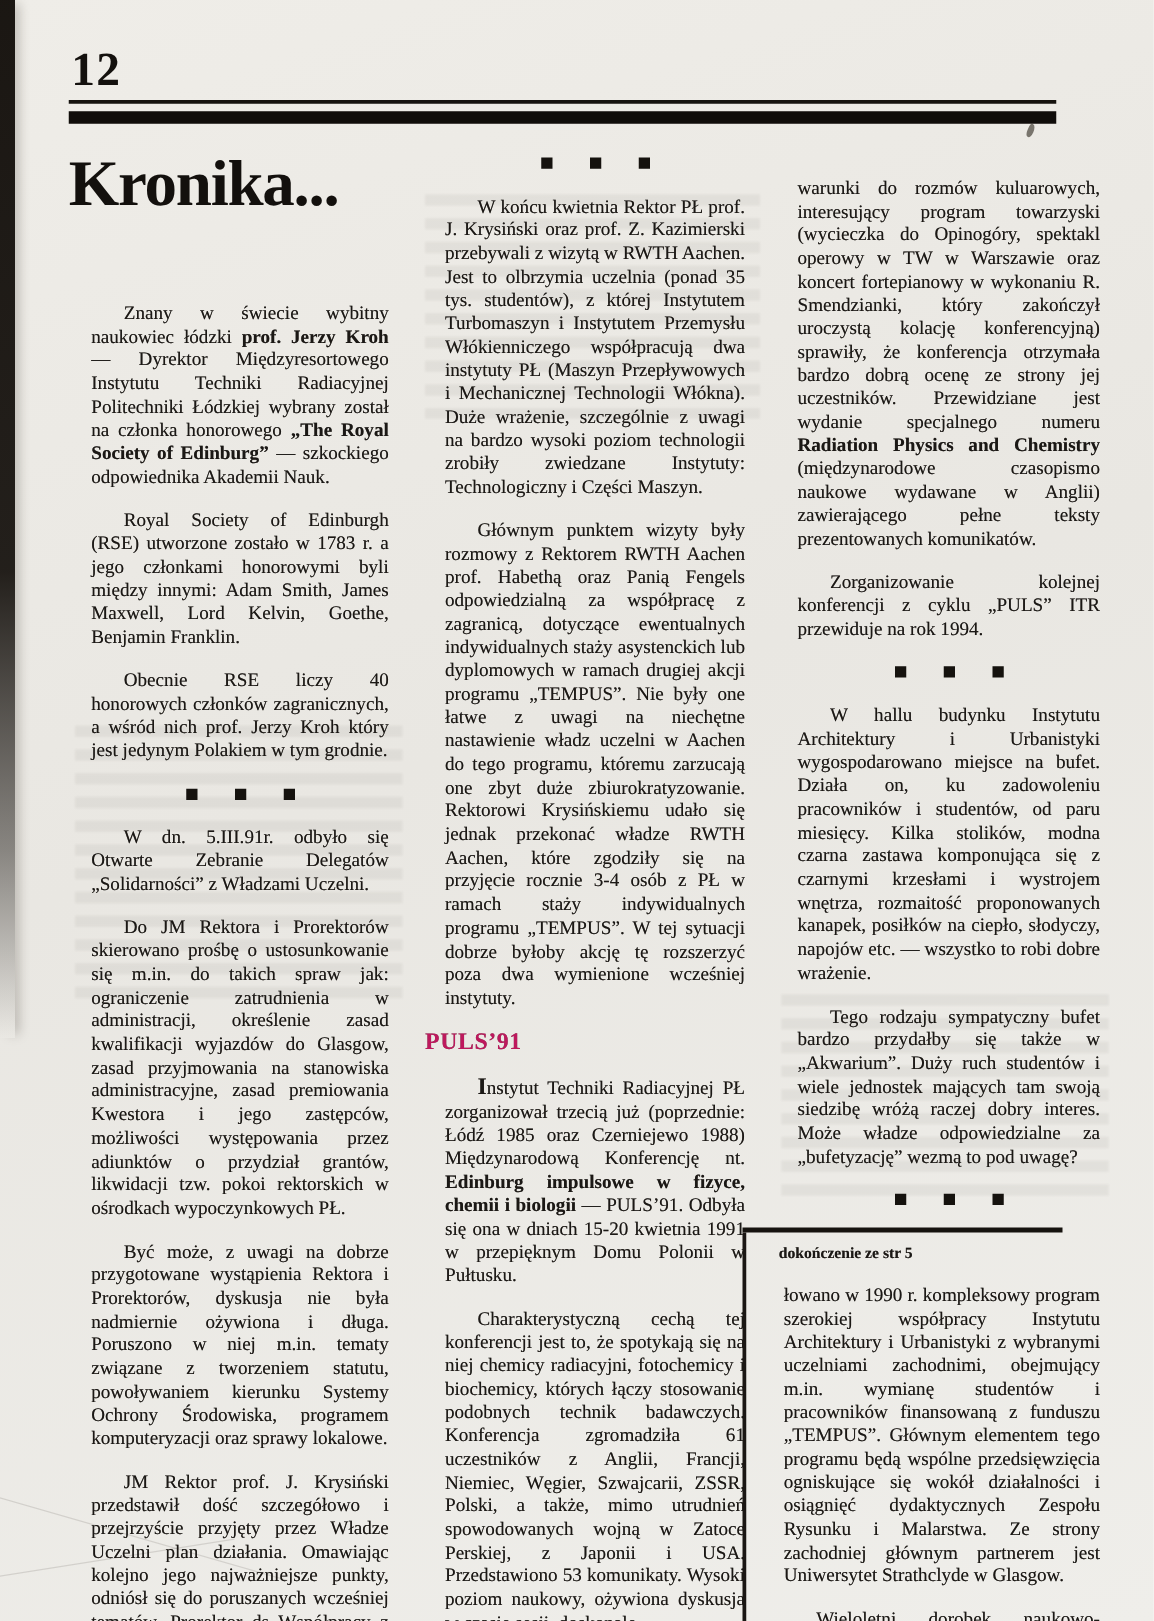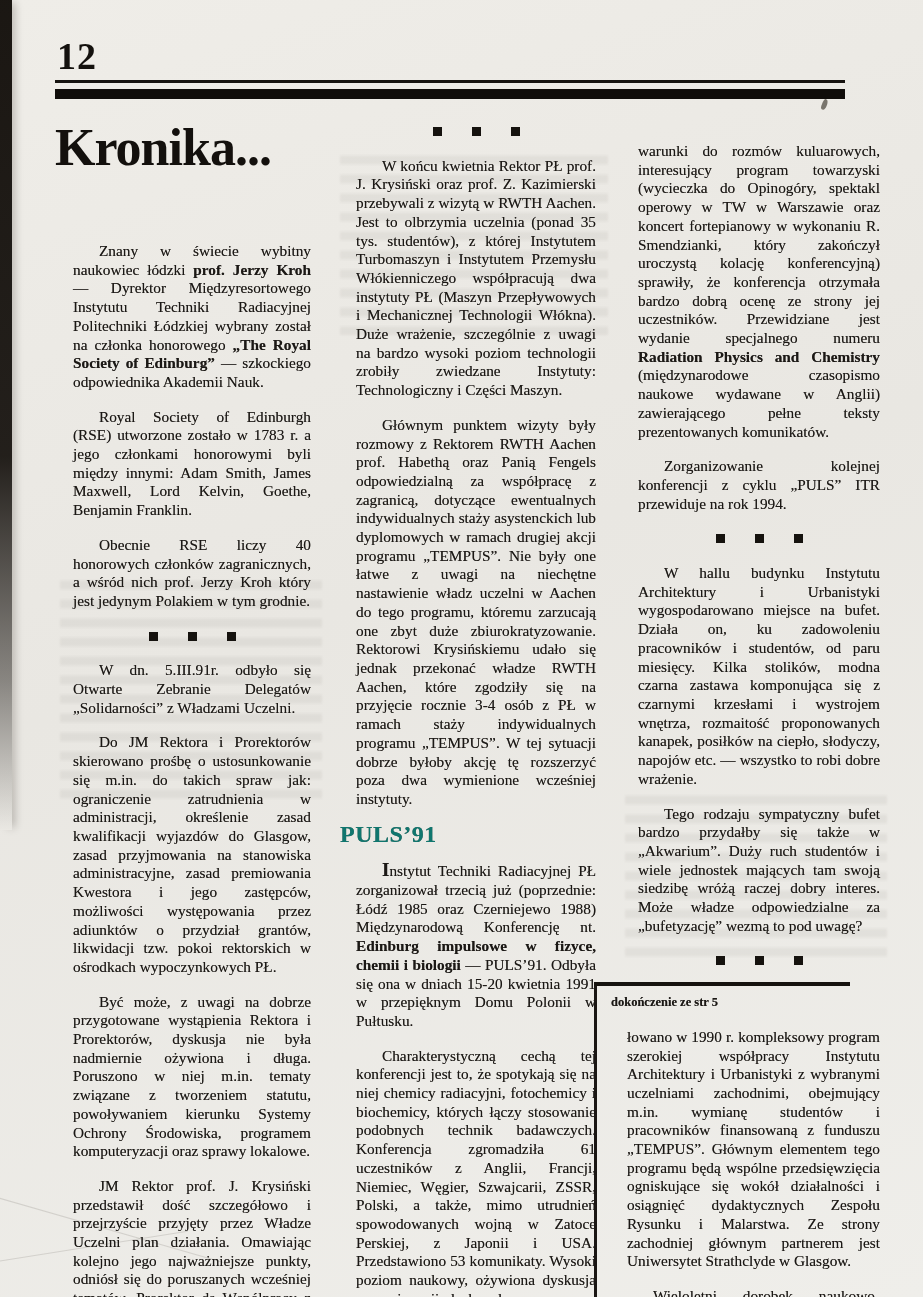--- a/index.html
+++ b/index.html
@@ -51,34 +51,34 @@
   #col3{left:622px;top:126px;width:274px;}
   .p{margin:16px;text-indent:26px;}
   .p.noindent{text-indent:0;}
   b{font-weight:bold;}
   .sqdiv{margin:9px 0 10px;text-align:center;text-indent:0;}
   .sqdiv .sq{
     display:inline-block;width:9px;height:9px;background:#15120e;margin:0 15px;
   }
   .sqdiv.top{margin:0 0 12px;}
   .puls-heading{
-    margin:10px 0 18px;font-size:24px;font-weight:bold;letter-spacing:0.5px;
-    text-indent:0;color:#0f766e;
+    margin:10px 0 18px;font-size:19px;font-weight:bold;letter-spacing:0.5px;
+    text-indent:0;color:#be185d;
   }
   .initial{font-size:19px;font-weight:bold;}
   
   .cont-rule{
     width:256px;height:4px;background:#16130f;margin:12px 0 0 -28px;
   }
   .cont{
     margin-left:-28px;padding:5px 0 22px 14px;
     border-left:3px solid #1a1613;
   }
   .cont-label{
-    font-size:12.5px;font-weight:bold;margin:2px 0 3px;text-indent:0;
+    font-size:12.5px;font-weight:bold;margin:2px 12px 3px;text-indent:0;
   }
   .byline{
     margin-top:28px;text-align:right;font-style:italic;font-size:16.5px;
     text-indent:0;padding-right:2px;
   }
 </style>
 </head>
 <body>
 
 <div class="gutter"></div>

